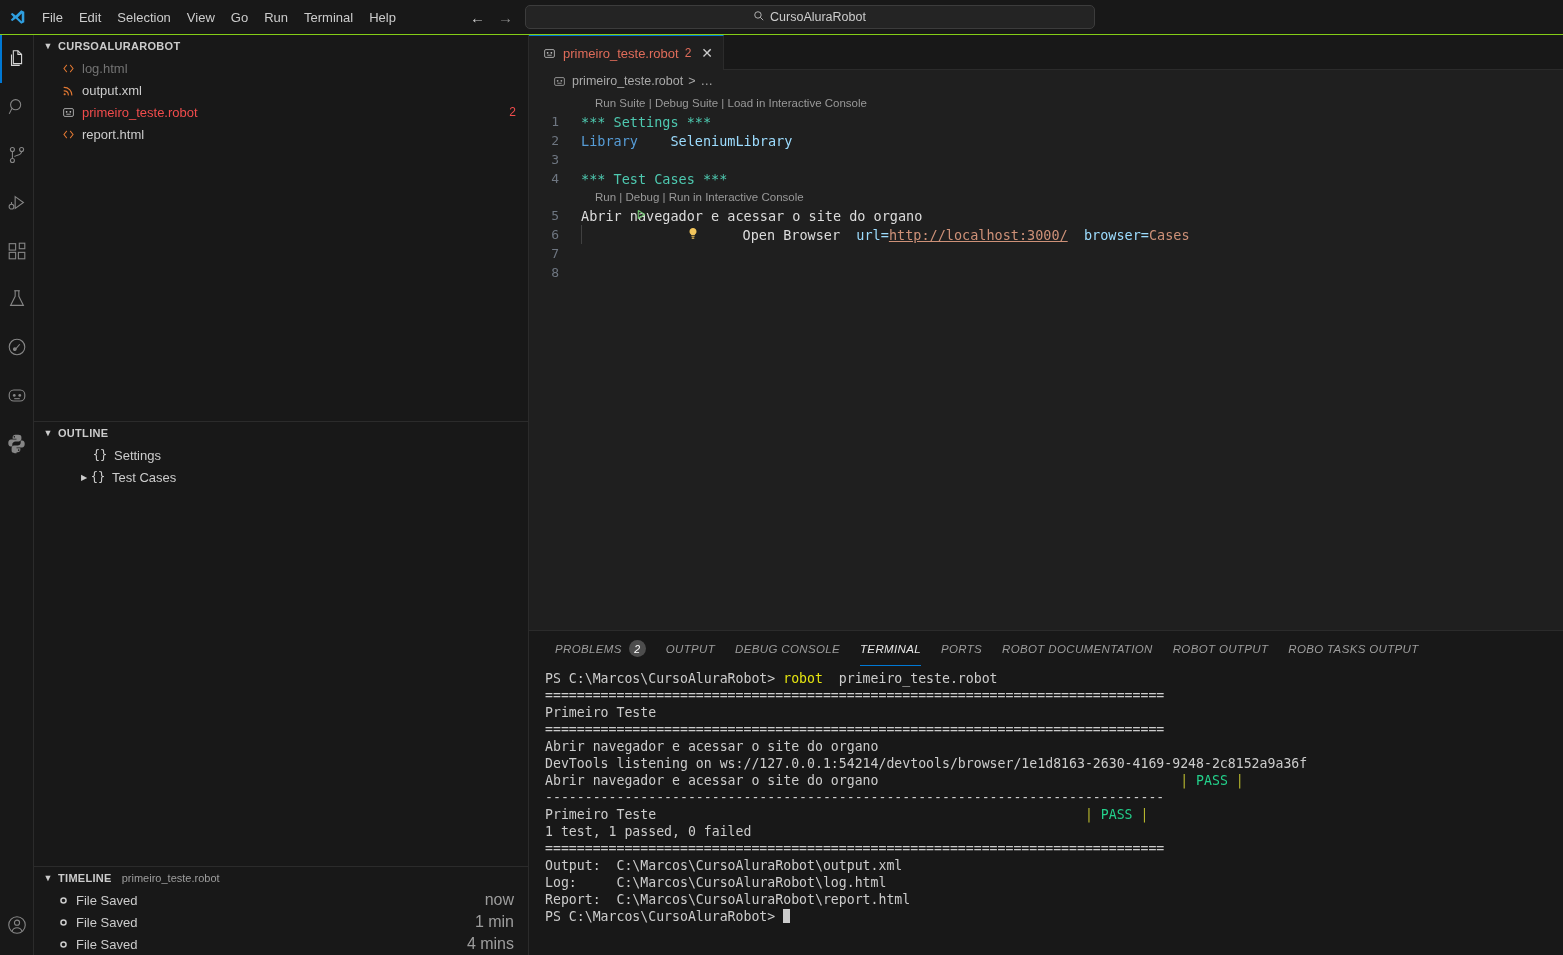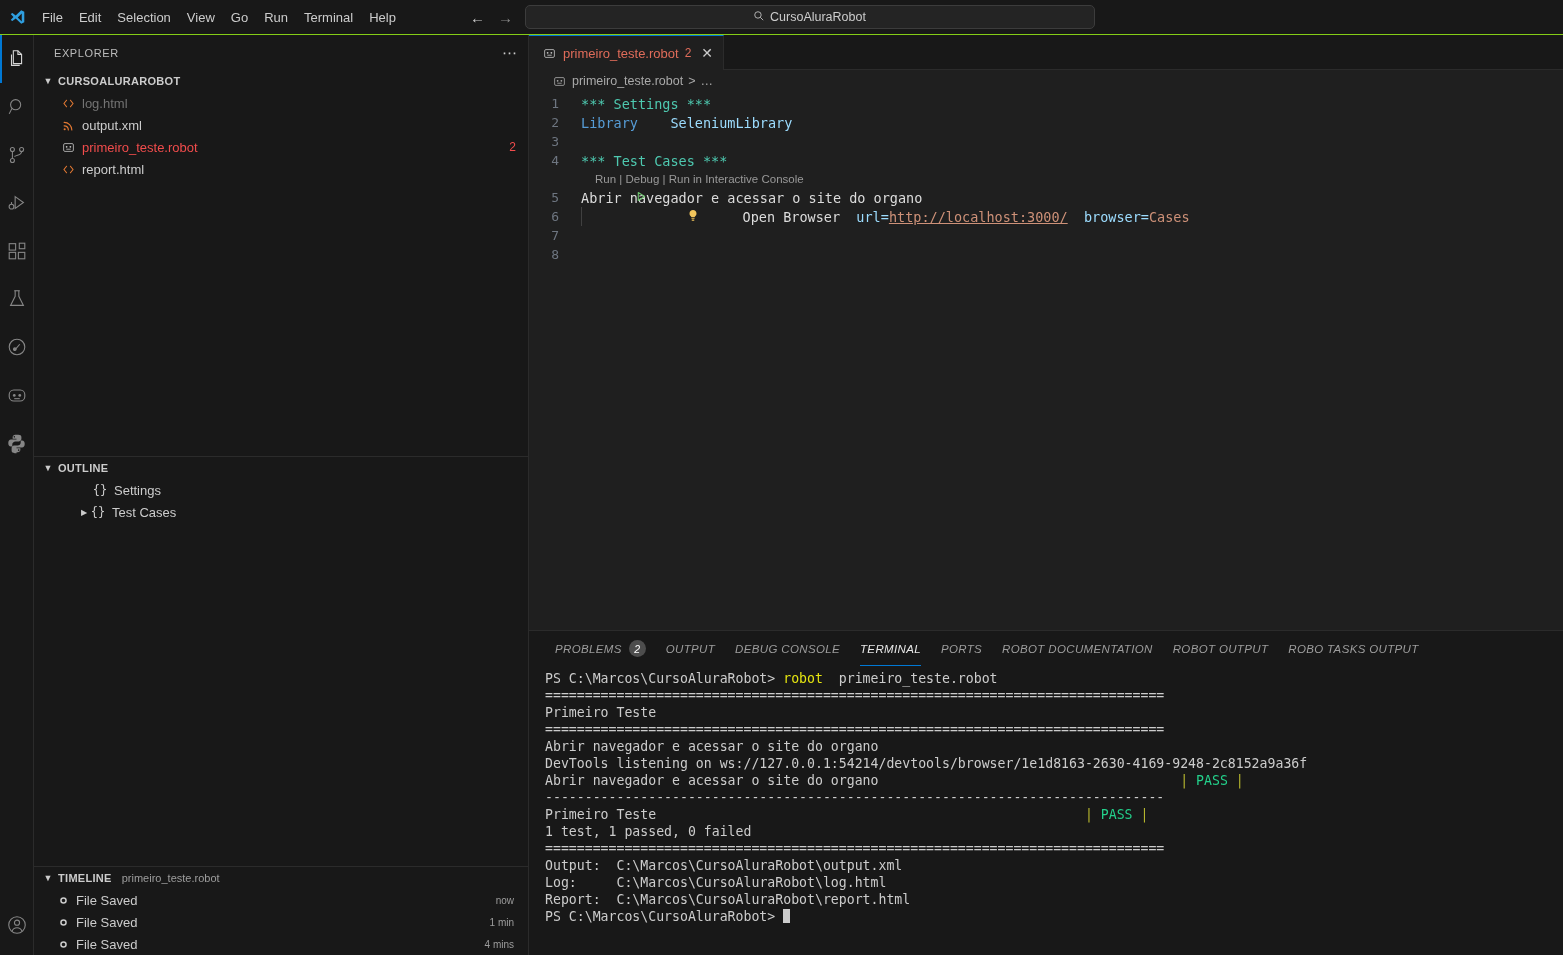--- a/index.html
+++ b/index.html
@@ -94,21 +94,21 @@
   .tree-row .fname { margin-left: 6px; }
   .tree-row .badge-num { margin-left: auto; font-size: 12px; }
   .file-icon { width: 16px; height: 16px; display:flex; align-items:center; justify-content:center; }
 
   .explorer-body { flex: 0 0 auto; }
   .spacer-explorer { height: 276px; }
   .spacer-outline { flex: 1; }
   .section-divider { border-top: 1px solid #2b2b2b; }
 
   .timeline-row { height: 22px; display: flex; align-items: center; font-size: 13px; color: #cccccc; padding-left: 22px; padding-right: 14px;}
-  .timeline-row .tl-when { margin-left: auto; color: #9d9d9d; font-size: 10px; }
+  .timeline-row .tl-when { margin-left: auto; color: #9d9d9d; font-size: 16px; }
   .tl-dot { width: 14px; display: flex; align-items: center; justify-content: center; margin-right: 6px; }
 
   
   .main { flex: 1; display: flex; flex-direction: column; min-width: 0; background: #1f1f1f; }
 
   .tabsbar { height: 35px; min-height: 35px; background: #181818; display: flex; position: relative; }
   .tabsbar::after { content:""; position:absolute; left:0; right:0; bottom:0; height:1px; background:#2b2b2b; }
   .tab {
     height: 35px; display: flex; align-items: center; gap: 6px;
     padding: 0 10px 0 12px; background: #1f1f1f;
@@ -316,24 +316,20 @@
                 <circle cx="12" cy="9.5" r="2.8"></circle>
                 <path d="M6.5 19c1-2.7 3-4 5.5-4s4.5 1.3 5.5 4"></path>
             </svg>
           </span>
         </div>
       </div>
     </div>
 
     <div class="sidebar">
 
-      <div class="sb-header">
-        <span class="sb-title">EXPLORER</span>
-        <span class="sb-dots">⋯</span>
-      </div>
 
       <div class="section explorer-body">
         <div class="section-header">
           <span class="twisty">▼</span>
           <span>CURSOALURAROBOT</span>
         </div>
 
         <div class="tree-row" style="padding-left:26px">
           <span class="file-icon">
             <svg width="13" height="13" viewBox="0 0 16 16" fill="none" stroke="#e37933" stroke-width="1.4" stroke-linecap="round" stroke-linejoin="round">
@@ -463,20 +459,21 @@
             </svg>
         </span>
         <span>primeiro_teste.robot</span>
         <span class="sep">&gt;</span>
         <span>…</span>
       </div>
 
       <div class="editor">
         <div class="code-area">
 
+          <div class="codelens">Run Suite | Debug Suite | Load in Interactive Console</div>
 
           <div class="cline">
             <span class="gutter">1</span>
             <span class="tok-header">*** Settings ***</span>
           </div>
 
           <div class="cline">
             <span class="gutter">2</span>
             <span class="tok-setting">Library</span>
             <span>&nbsp;&nbsp;&nbsp;&nbsp;</span>

